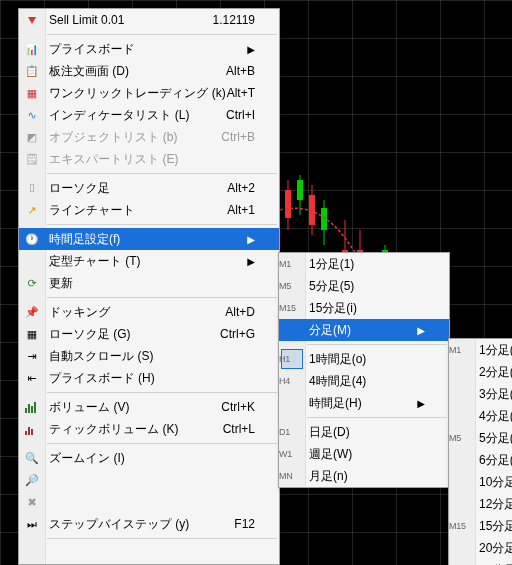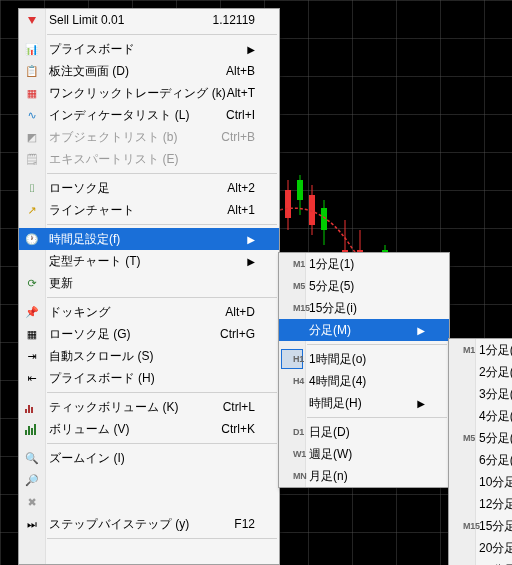--- a/index.html
+++ b/index.html
@@ -77,27 +77,26 @@
     position: absolute;
     left: 4px;
     width: 18px; height: 18px;
     display: flex;
     align-items: center;
     justify-content: center;
     font-size: 11px;
   }
   .tf {
     position: absolute;
-    left: 14px;
+    left: 0;
     width: 22px;
     font-size: 9px;
     color: #666;
     text-align: left;
     letter-spacing: -0.3px;
-    font-weight: bold;
   }
   .item.box-sel::before {
     content: "";
     position: absolute;
     left: 2px; top: 1px;
     width: 22px; height: 20px;
     border: 1px solid #1a6fd8;
     background: rgba(26,111,216,0.15);
     box-sizing: border-box;
   }
@@ -223,40 +222,40 @@
   </div>
   <div class="item">
     <span class="ico">⇤</span>
     <span>プライスボード (H)</span>
   </div>
   <div class="sep"></div>
 
   <div class="item">
     <span class="ico">
         <span class="ic-bars">
-          <i style="height:4px;background:#a33"></i>
-          <i style="height:8px;background:#a33"></i>
-          <i style="height:6px;background:#a33"></i>
-        </span>
-      </span>
-    <span>ティックボリューム (K)</span>
-    <span class="shortcut">Ctrl+L</span>
-  </div>
-  <div class="item">
-    <span class="ico">
-        <span class="ic-bars">
           <i style="height:5px"></i>
           <i style="height:9px"></i>
           <i style="height:7px"></i>
           <i style="height:11px"></i>
         </span>
       </span>
     <span>ボリューム (V)</span>
     <span class="shortcut">Ctrl+K</span>
   </div>
+  <div class="item">
+    <span class="ico">
+        <span class="ic-bars">
+          <i style="height:4px;background:#a33"></i>
+          <i style="height:8px;background:#a33"></i>
+          <i style="height:6px;background:#a33"></i>
+        </span>
+      </span>
+    <span>ティックボリューム (K)</span>
+    <span class="shortcut">Ctrl+L</span>
+  </div>
   <div class="sep"></div>
 
   <div class="item">
     <span class="ico ic-mag">🔍</span>
     <span>ズームイン (I)</span>
   </div>
   <div class="item">
     <span class="ico ic-mag">🔎</span>
   </div>
   <div class="item disabled">

